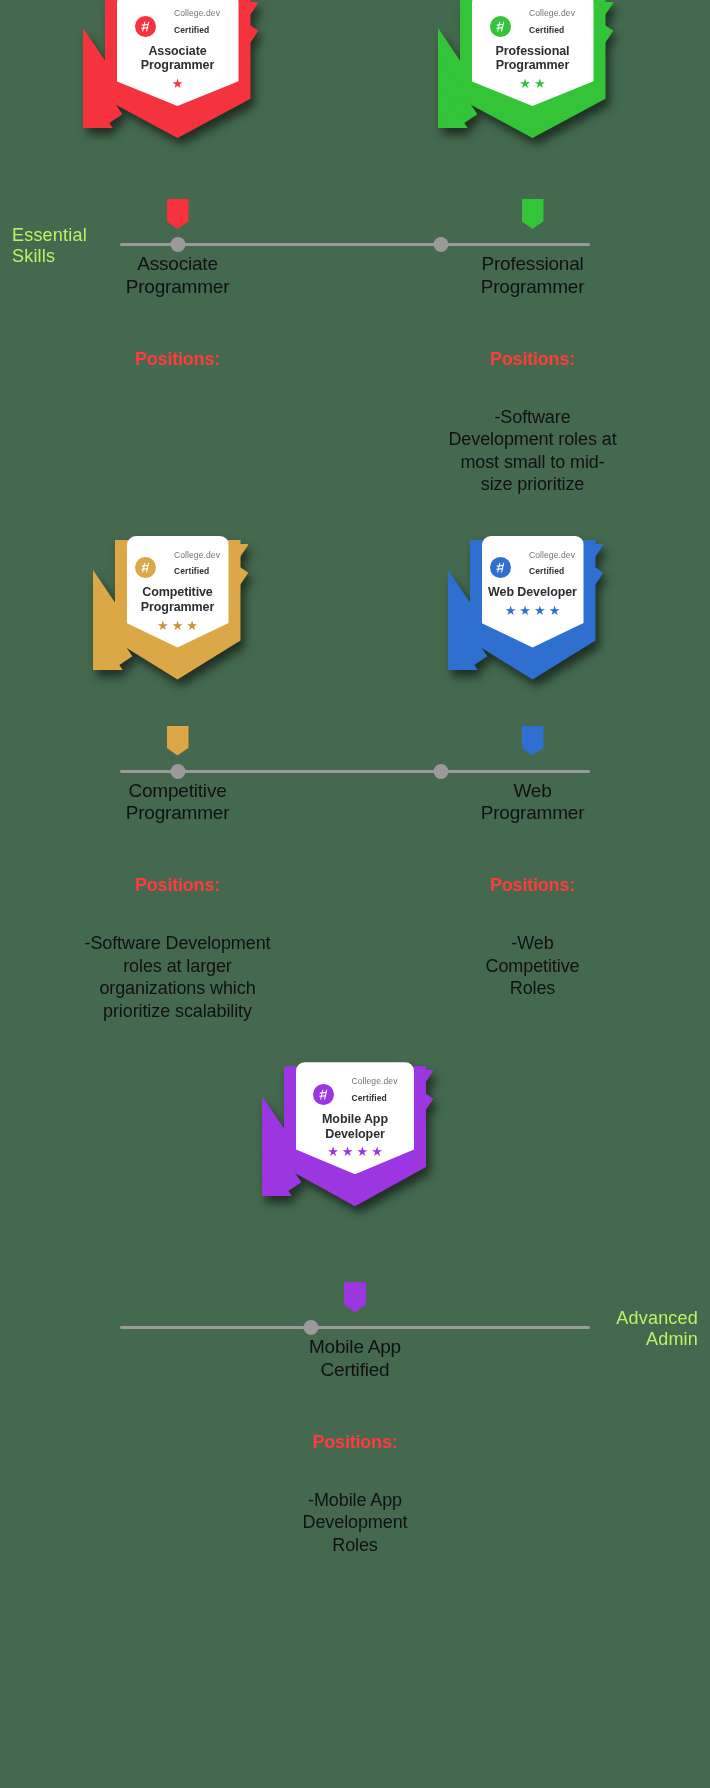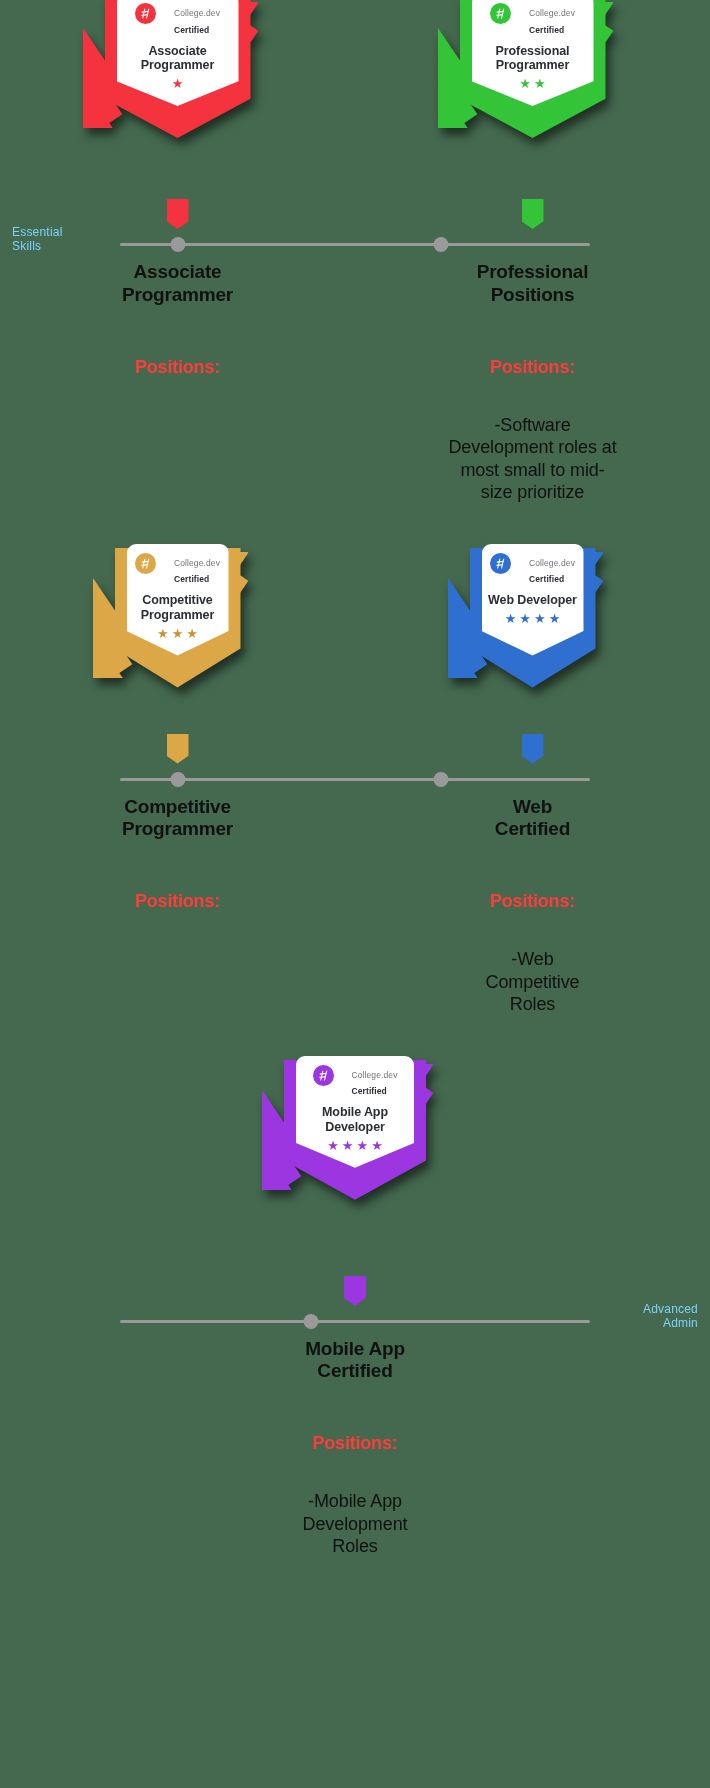--- a/index.html
+++ b/index.html
@@ -71,21 +71,21 @@
     border-radius:9px 9px 0 0;
     clip-path:polygon(0 0,100% 0,100% 78%,50% 100%,0 78%);
     display:flex;
     flex-direction:column;
     align-items:center;
     padding-top:9px;
     box-sizing:border-box;
   }
   .card-head{
     display:flex;
-    align-items:flex-start;
+    align-items:flex-end;
     gap:18px;
   }
   .logo-circle{
     width:21px;height:21px;border-radius:50%;
     display:flex;align-items:center;justify-content:center;
     flex:0 0 auto;
   }
   .logo-circle svg{display:block;}
   .brand{
     line-height:1.05;
@@ -139,43 +139,43 @@
     position:absolute;
     top:2px;
     width:15px;height:15px;
     border-radius:50%;
     background:#9a9a9a;
     transform:translateX(-50%);
   }
 
   .rail-label{
     position:absolute;
-    font-size:12px;
-    color:#7dd3fc;
+    font-size:18px;
+    color:#bef264;
     line-height:1.18;
     letter-spacing:.2px;
   }
   .rail-label.left{ left:12px; text-align:left; width:104px;}
   .rail-label.right{ right:12px; text-align:right; width:120px;}
 
   
   .row2{
     display:flex;
     width:710px;
   }
   .col{ width:355px; }
 
   .role-name{
     text-align:center;
     font-size:19px;
-    font-weight:bold;
+    font-weight:normal;
     color:#111;
     line-height:1.2;
     letter-spacing:-.2px;
-    margin-top:8px;
+    margin-top:0;
   }
   .positions-head{
     text-align:center;
     font-size:18px;
     font-weight:bold;
     color:#ff3b3b;
     margin-top:50px;
     letter-spacing:-.2px;
   }
   .positions-body{
@@ -298,21 +298,21 @@
   </div>
 
   <div class="row2">
     <div class="col">
       <div class="role-name" style="white-space:pre-line">Associate
 Programmer</div>
       <div class="positions-head">Positions:</div>
     </div>
     <div class="col">
       <div class="role-name" style="white-space:pre-line">Professional
-Positions</div>
+Programmer</div>
       <div class="positions-head">Positions:</div>
       <div class="positions-body" style="white-space:pre-line">-Software
 Development roles at
 most small to mid-
 size prioritize</div>
     </div>
   </div>
 
   <div class="spacer-40"></div>
 
@@ -413,24 +413,28 @@
     <div class="line"></div>
     <div class="dot" style="left:178px"></div>
     <div class="dot" style="left:441px"></div>
   </div>
 
   <div class="row2">
     <div class="col">
       <div class="role-name" style="white-space:pre-line">Competitive
 Programmer</div>
       <div class="positions-head">Positions:</div>
+      <div class="positions-body wide" style="white-space:pre-line">-Software Development
+roles at larger
+organizations which
+prioritize scalability</div>
     </div>
     <div class="col">
       <div class="role-name" style="white-space:pre-line">Web
-Certified</div>
+Programmer</div>
       <div class="positions-head">Positions:</div>
       <div class="positions-body" style="white-space:pre-line">-Web
 Competitive
 Roles</div>
     </div>
   </div>
 
   <div class="spacer-40"></div>
 
   <div>

